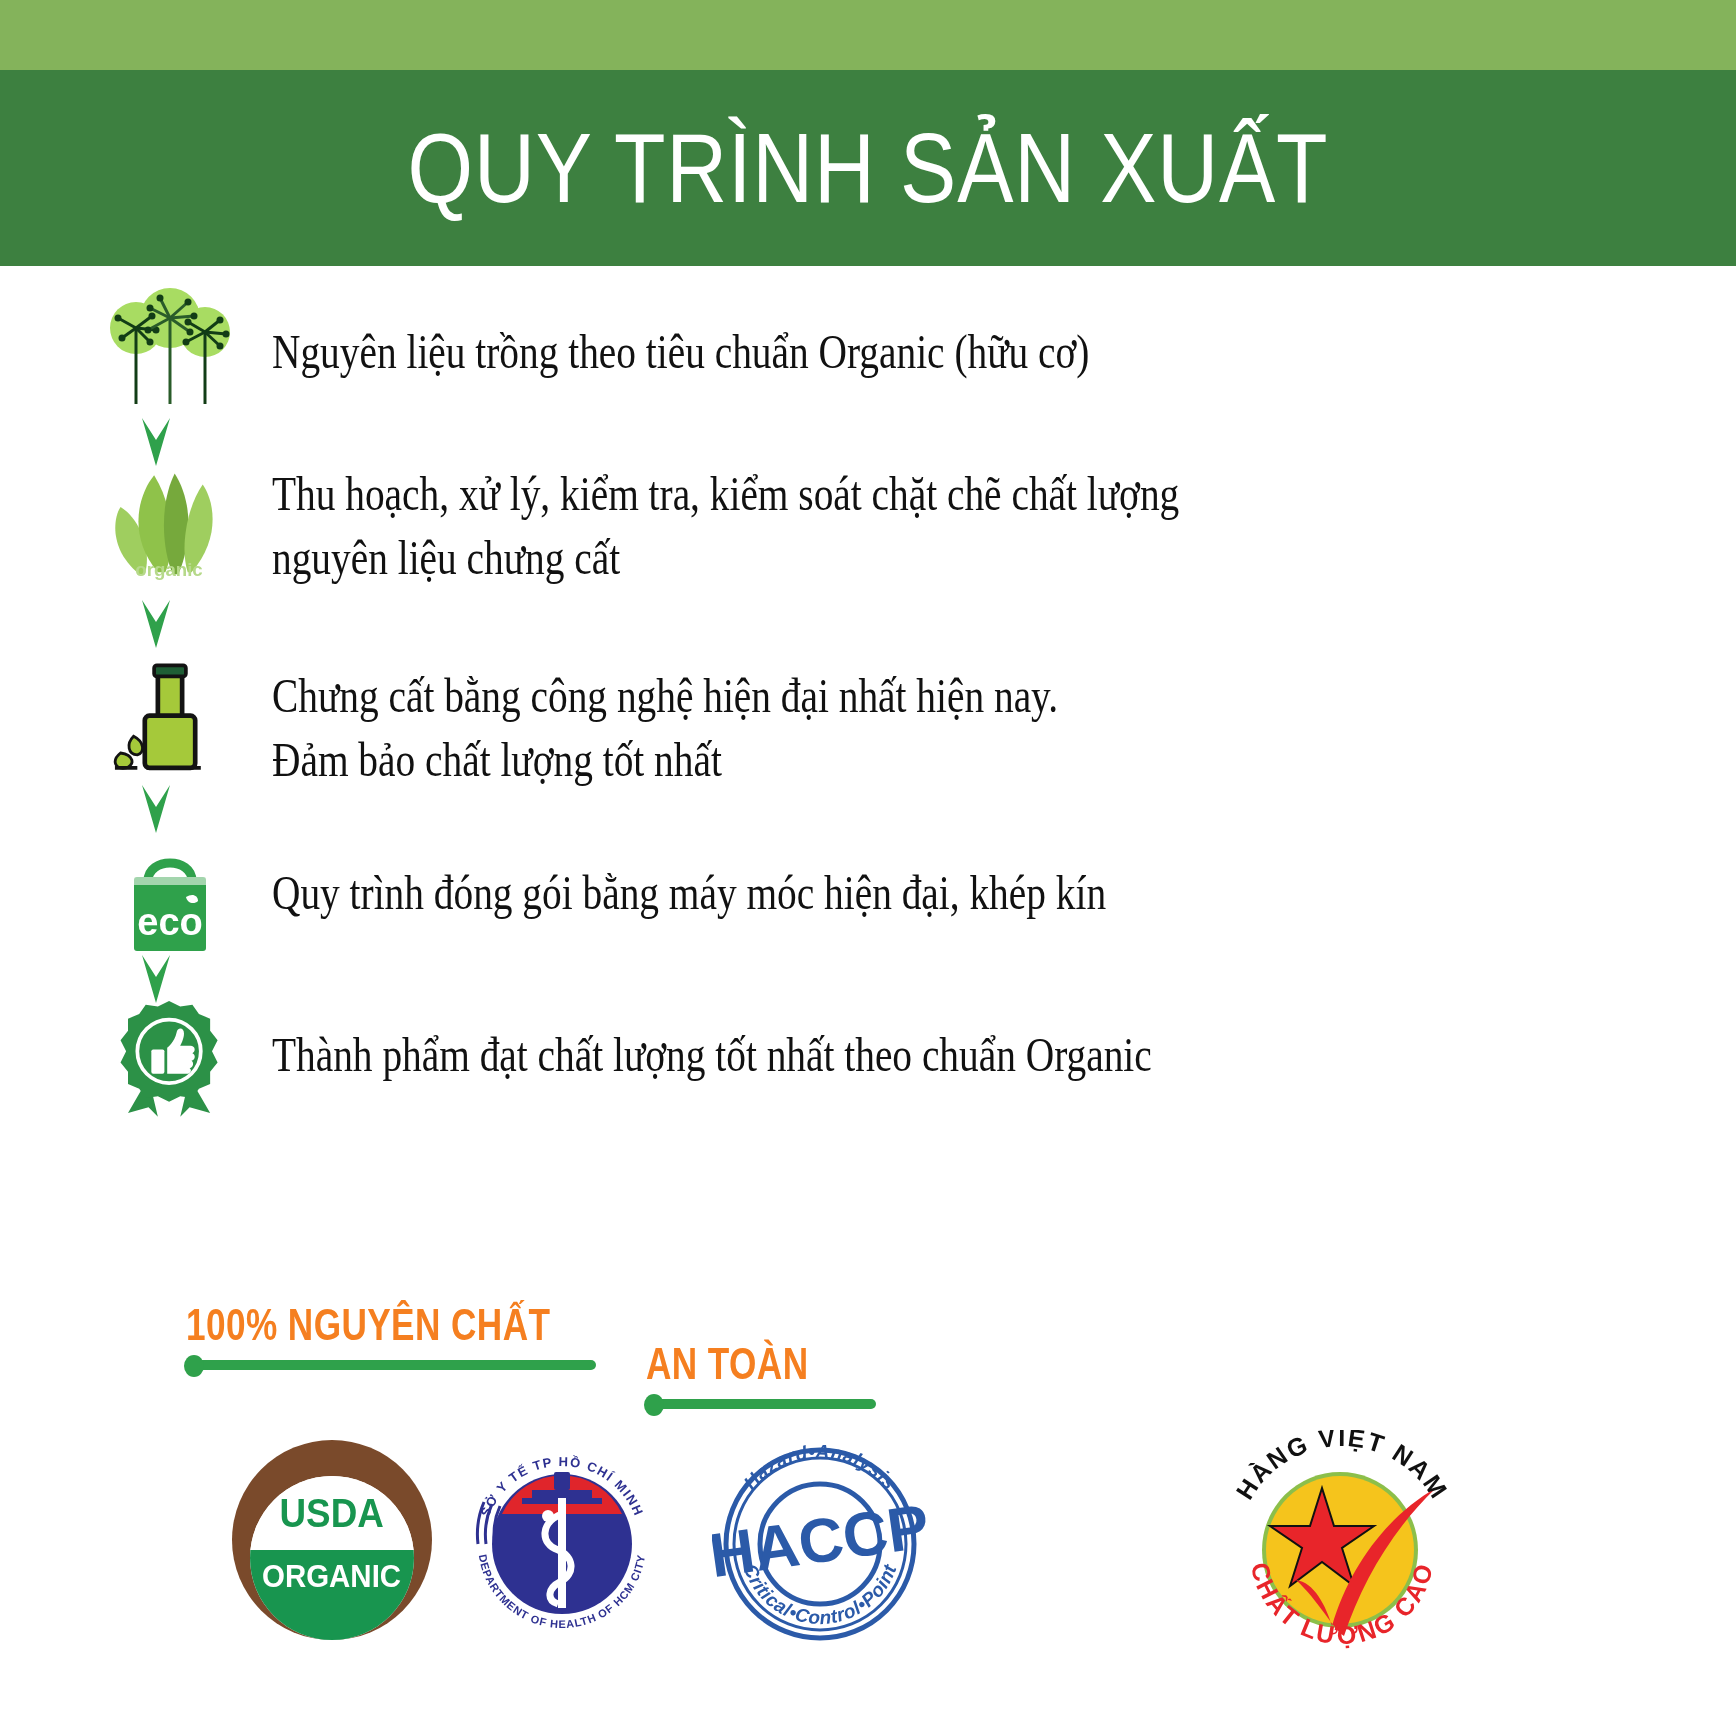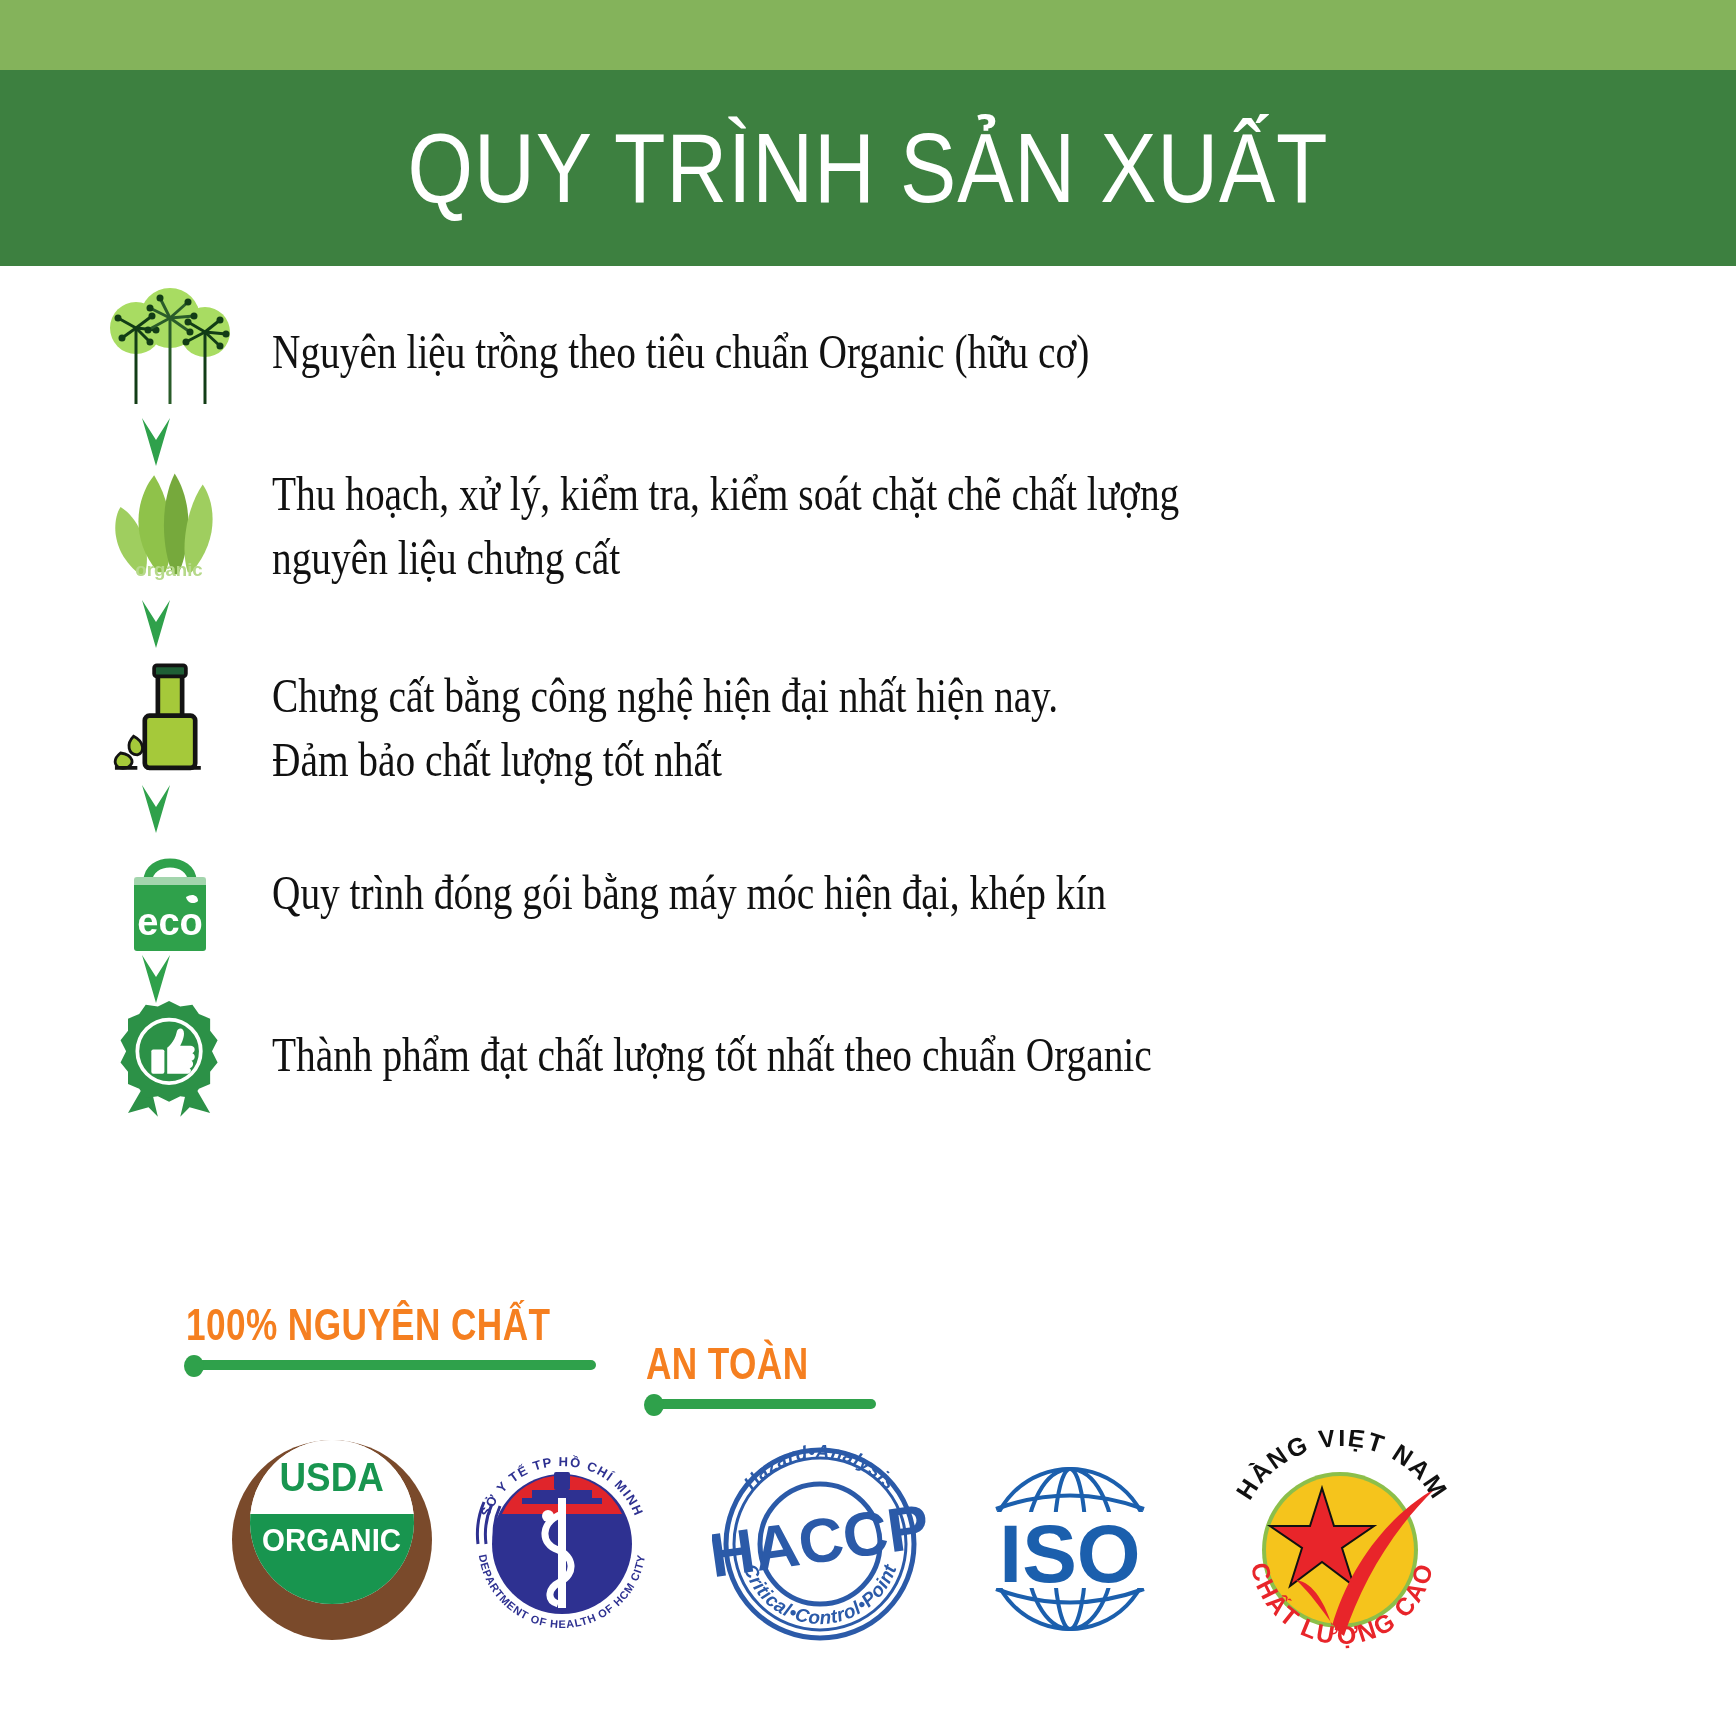--- a/index.html
+++ b/index.html
@@ -59,21 +59,21 @@
     white-space:nowrap;
     display:block;
   }
   .feature-rule{position:absolute;left:0;top:60px;height:10px;background:#2fa14b;border-radius:5px;}
   .feature-dot{position:absolute;left:-2px;top:55px;width:20px;height:22px;background:#2fa14b;border-radius:50%;}
 
   
   .certs{position:absolute;left:0;top:1420px;width:1736px;height:260px;}
   .cert{position:absolute;top:0;}
 
-  .usda-outer{width:200px;height:200px;border-radius:50%;background:#7a4a2b;display:flex;align-items:flex-start;justify-content:center;}
+  .usda-outer{width:200px;height:200px;border-radius:50%;background:#7a4a2b;display:flex;align-items:flex-end;justify-content:center;}
   .usda-inner{width:164px;height:164px;border-radius:50%;background:#ffffff;overflow:hidden;position:relative;}
   .usda-top{position:absolute;left:0;top:0;width:164px;height:74px;background:#ffffff;display:flex;align-items:center;justify-content:center;}
   .usda-bot{position:absolute;left:0;top:74px;width:164px;height:90px;background:#18954f;display:flex;align-items:flex-start;justify-content:center;padding-top:8px;box-sizing:border-box;}
   .usda-top span{color:#18954f;font-family:"Liberation Sans",sans-serif;font-weight:bold;font-size:40px;letter-spacing:0px;transform:scaleX(0.92);}
   .usda-bot span{color:#ffffff;font-family:"Liberation Sans",sans-serif;font-weight:bold;font-size:32px;letter-spacing:0px;transform:scaleX(0.92);}
 
   .soyte{width:200px;height:200px;position:relative;}
 
   .haccp{width:210px;height:210px;position:relative;}
   .iso-wrap{width:220px;height:190px;position:relative;}
@@ -315,36 +315,20 @@
           <text font-family="Liberation Sans, sans-serif" font-size="19" font-weight="bold" font-style="italic" fill="#2b5aa8" letter-spacing="0.5">
             <textPath href="#haccpBot" startOffset="50%" text-anchor="middle">Critical•Control•Point</textPath>
           </text>
           <g transform="rotate(-8 108 112)">
             <text x="108" y="128" font-family="Liberation Sans, sans-serif" font-size="62" font-weight="bold" fill="#2b5aa8" text-anchor="middle">HACCP</text>
           </g>
         </svg>
       </div>
     </div>
 
-    <div class="cert" style="left:960px;top:34px;">
-      <div class="iso-wrap">
-        <svg width="220" height="190" viewBox="0 0 220 190">
-          <g fill="none" stroke="#1b5fad" stroke-width="4">
-            <circle cx="110" cy="95" r="80"></circle>
-            <ellipse cx="110" cy="95" rx="44" ry="80"></ellipse>
-            <ellipse cx="110" cy="95" rx="16" ry="80"></ellipse>
-            <line x1="30" y1="95" x2="190" y2="95"></line>
-            <path d="M36 55 Q110 28 184 55"></path>
-            <path d="M36 135 Q110 162 184 135"></path>
-          </g>
-          <rect x="14" y="58" width="192" height="76" fill="#ffffff"></rect>
-          <text x="110" y="128" font-family="Liberation Sans, sans-serif" font-size="82" font-weight="bold" fill="#1b5fad" text-anchor="middle">ISO</text>
-        </svg>
-      </div>
-    </div>
 
     <div class="cert" style="left:1222px;top:10px;">
       <div class="hvn">
         <svg width="250" height="235" viewBox="0 0 250 235">
           <defs>
             <path id="hvnTop" d="M16 120 A104 104 0 0 1 224 120"></path>
             <path id="hvnBot" d="M28 122 A92 92 0 0 0 212 122"></path>
           </defs>
           <circle cx="118" cy="120" r="78" fill="#8cbf4a"></circle>
           <circle cx="118" cy="120" r="74" fill="#f5c41c"></circle>

